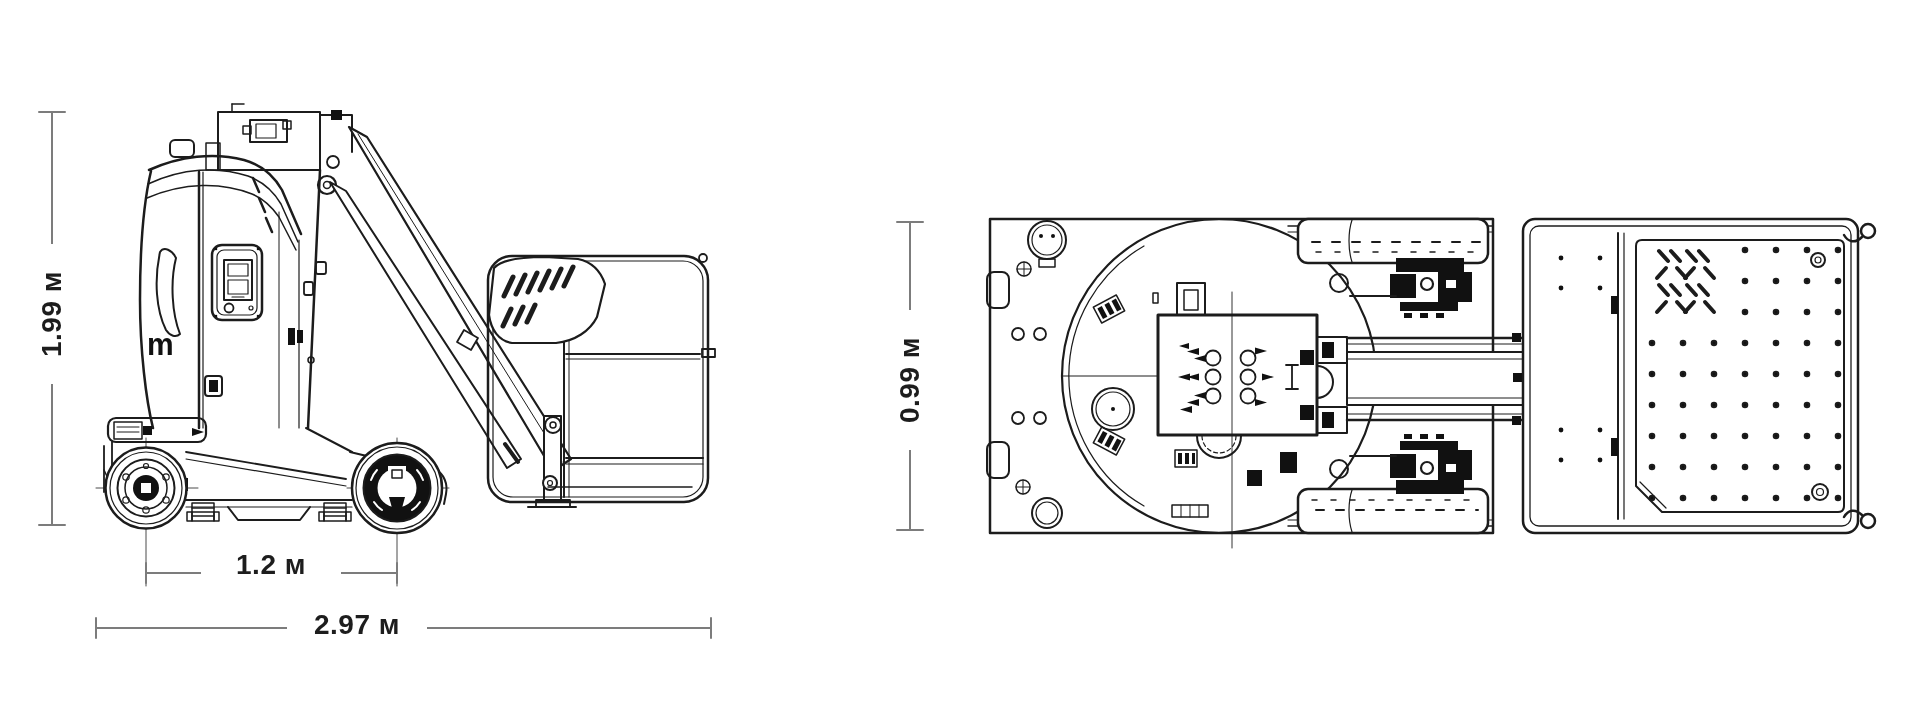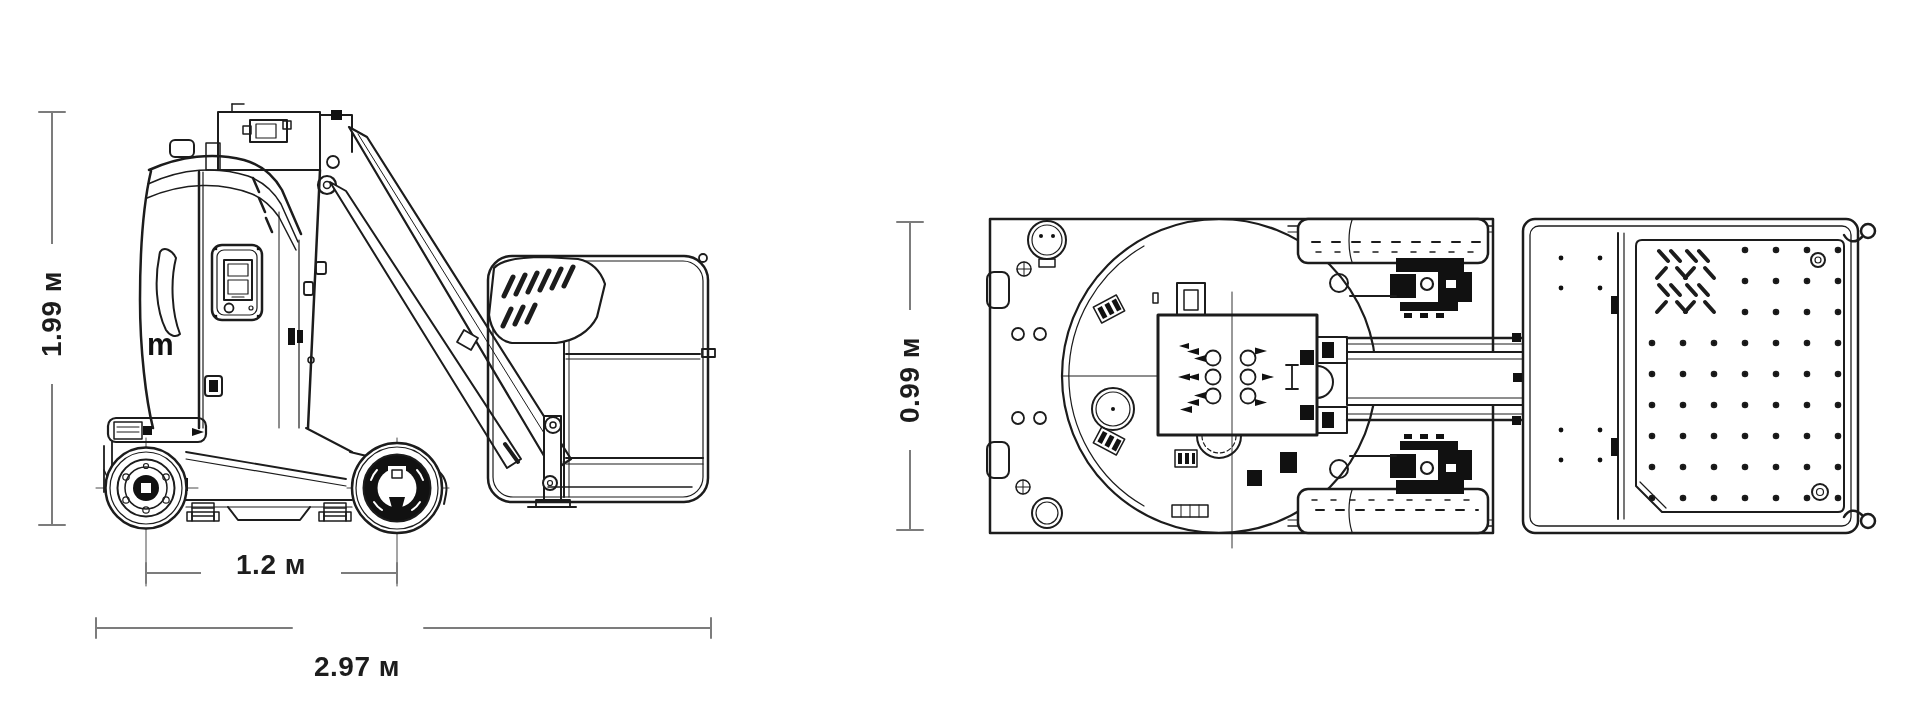--- a/index.html
+++ b/index.html
@@ -430,19 +430,19 @@
     <pattern id="deckdots" x="1637" y="235" width="31" height="31" patternUnits="userSpaceOnUse">
       <circle cx="15" cy="15" r="2.3" fill="#111"></circle>
     </pattern>
   </defs>
 </svg>
 
 <div class="dim-label vertical" style="left:-18px;top:297px;">1.99 м</div>
 
 <div class="dim-label" style="left:201px;top:548px;">1.2 м</div>
 
-<div class="dim-label" style="left:287px;top:608px;margin-top:42px;">2.97 м</div>
+<div class="dim-label" style="left:287px;top:608px;">2.97 м</div>
 
 <div class="dim-label vertical" style="left:840px;top:363px;">0.99 м</div>
 
 <div class="logo-frag" style="left:147px;top:328px;">m</div>
 
 </div>
 
 </body></html>

